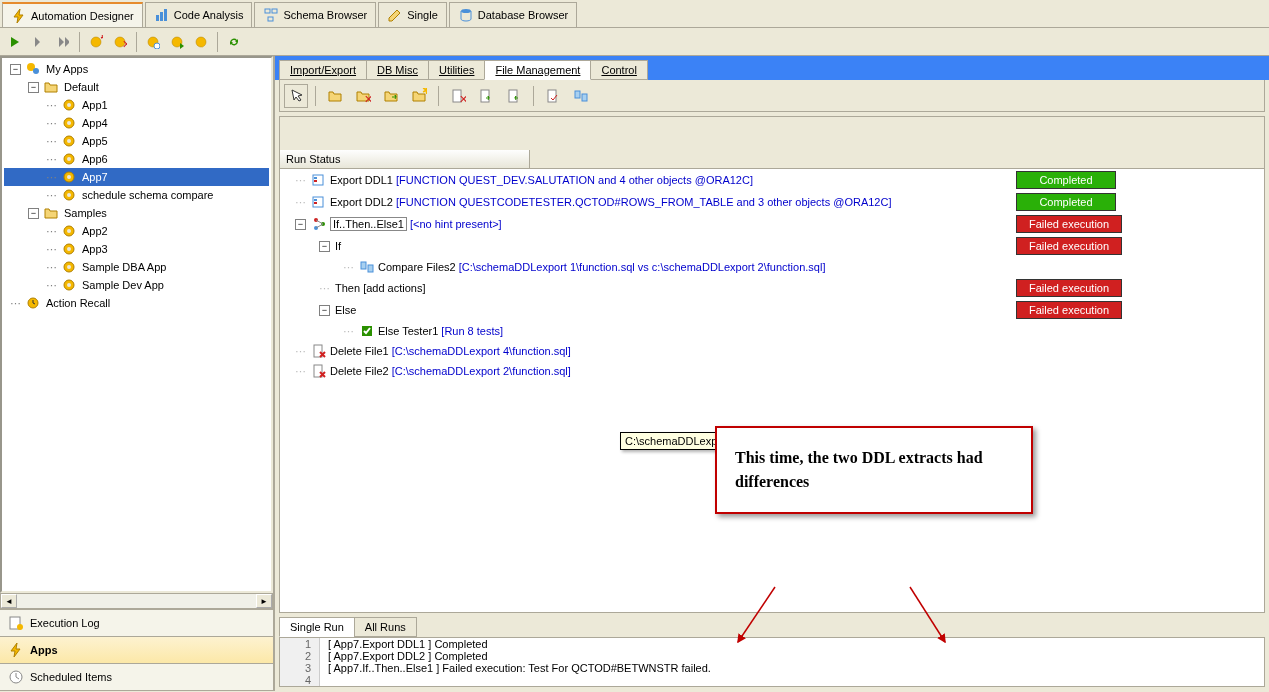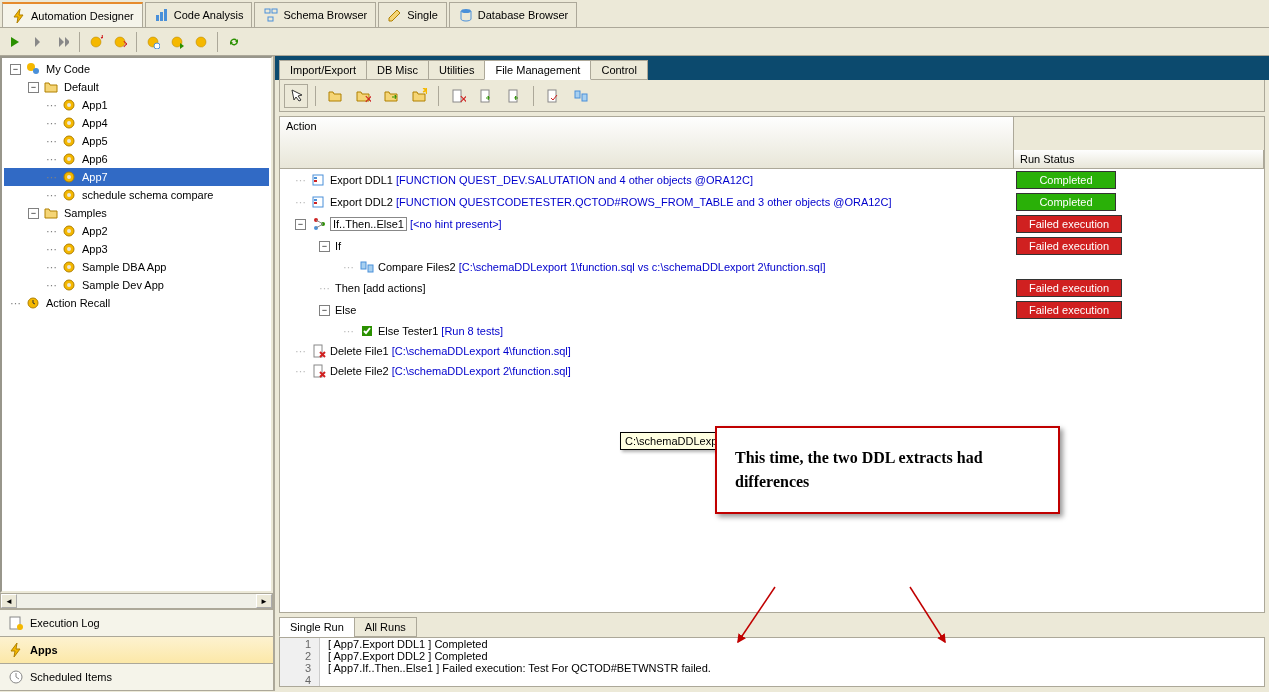--- a/index.html
+++ b/index.html
@@ -30,21 +30,21 @@
 .scroll-arrow { width: 16px; height: 14px; background: #ece9d8; border: 1px outset #fff; display: flex; align-items: center; justify-content: center; font-size: 8px; cursor: pointer; }
 .scroll-track { flex: 1; height: 14px; background: #f0f0e8; }
 
 .nav-sections { background: #f5f4ea; border-top: 1px solid #aca899; }
 .nav-section { display: flex; align-items: center; gap: 6px; padding: 5px 8px; border-bottom: 1px solid #aca899; cursor: pointer; }
 .nav-section.active { background: linear-gradient(#fdf2d0, #fce8a8); font-weight: bold; }
 .nav-icon { width: 16px; height: 16px; }
 
 .right-panel { flex: 1; display: flex; flex-direction: column; background: #ece9d8; }
 
-.inner-tabs { display: flex; padding: 4px 4px 0 4px; background: #0c4a6e; }
+.inner-tabs { display: flex; padding: 4px 4px 0 4px; background: #3b82f6; text-decoration: underline; }
 .inner-tab { padding: 3px 10px; border: 1px solid #aca899; background: #ece9d8; cursor: pointer; margin-right: -1px; position: relative; }
 .inner-tab.active { background: white; border-bottom: 1px solid white; z-index: 2; }
 
 .sub-toolbar { display: flex; align-items: center; gap: 4px; padding: 4px; background: #ece9d8; border: 1px solid #aca899; margin: 0 4px; border-top: none; height: 32px; }
 .sub-btn { width: 24px; height: 24px; border: 1px solid transparent; background: transparent; display: flex; align-items: center; justify-content: center; cursor: pointer; }
 
 .grid-header { display: flex; background: #ece9d8; border: 1px solid #aca899; margin: 4px 4px 0 4px; }
 .grid-header-cell { padding: 3px 6px; border-right: 1px solid #aca899; font-weight: normal; background: linear-gradient(#fefefe, #e8e6d8); }
 .grid-header-cell.action { flex: 1; }
 .grid-header-cell.status { width: 250px; margin-top: 33px; }
@@ -56,21 +56,21 @@
 .status-badge { padding: 2px 12px; font-size: 11px; color: white; min-width: 100px; text-align: center; border: 1px solid #333; }
 .status-completed { background: #2ab008; }
 .status-failed { background: #d02020; }
 .row-indent { display: inline-block; }
 .row-icon { width: 16px; height: 16px; display: inline-block; }
 .link-text { color: #0000cc; }
 .action-name { color: black; }
 
 .tooltip-box { position: absolute; background: #ffffe1; border: 1px solid #000; padding: 2px 4px; left: 340px; top: 263px; box-shadow: 2px 2px 3px rgba(0,0,0,0.3); }
 
-.callout { position: absolute; left: 715px; top: 426px; width: 345px; border: 2px solid #c00000; background: white; padding: 18px; box-shadow: 3px 3px 5px rgba(0,0,0,0.4); }
+.callout { position: absolute; left: 715px; top: 426px; width: 318px; border: 2px solid #c00000; background: white; padding: 18px; box-shadow: 3px 3px 5px rgba(0,0,0,0.4); }
 .callout-text { font-family: Verdana; font-size: 16px; font-weight: bold; line-height: 1.5; }
 
 .bottom-tabs { display: flex; padding: 4px 4px 0 4px; }
 .bottom-tab { padding: 3px 10px; border: 1px solid #aca899; cursor: pointer; margin-right: -1px; }
 .bottom-tab.active { background: white; border-bottom: 1px solid white; }
 
 .log-area { background: white; border: 1px solid #aca899; margin: 0 4px 4px 4px; font-family: 'Courier New', monospace; font-size: 13px; }
 .log-line { display: flex; }
 .log-gutter { width: 40px; text-align: right; padding-right: 8px; background: #f0f0f0; border-right: 1px solid #ccc; color: #666; }
 .log-text { padding-left: 8px; white-space: pre; }
@@ -191,21 +191,21 @@
 
   <div class="left-panel">
     <div class="tree-container" id="apps-tree">
         <div class="tree-node">
           <span class="tree-indent" style="width:4px"></span>
           <span class="tree-toggle">−</span>
           <span class="tree-icon"><svg width="16" height="16">
               <circle cx="6" cy="6" r="4" fill="#f5b800"></circle>
               <circle cx="11" cy="10" r="3" fill="#4a90d9"></circle>
             </svg></span>
-          <span class="tree-label">My Code</span>
+          <span class="tree-label">My Apps</span>
         </div>
         <div class="tree-node">
           <span class="tree-indent" style="width:22px"></span>
           <span class="tree-toggle">−</span>
           <span class="tree-icon"><svg width="16" height="16">
               <path d="M2 4h4l1 2h7v7H2z" fill="#f5d576" stroke="#b08000"></path>
             </svg></span>
           <span class="tree-label">Default</span>
         </div>
         <div class="tree-node">
@@ -411,21 +411,20 @@
         </button>
       <button class="sub-btn">
           <svg width="16" height="16">
             <rect x="2" y="3" width="5" height="7" fill="#a8d0f0" stroke="#4a90d9"></rect>
             <rect x="9" y="6" width="5" height="7" fill="#a8d0f0" stroke="#4a90d9"></rect>
           </svg>
         </button>
     </div>
 
     <div class="grid-header">
-      <div class="grid-header-cell action">Action</div>
       <div class="grid-header-cell status">Run Status</div>
     </div>
     <div class="grid-body" id="grid-body">
       <div class="grid-row">
           <div class="grid-action">
             <span class="row-indent" style="width:8px"></span>
             <span style="width:13px;display:inline-block;color:#bbb;">⋯</span>
             <span class="row-icon"><svg width="16" height="16">
                 <rect x="2" y="3" width="10" height="10" fill="white" stroke="#4a90d9"></rect>
                 <rect x="3" y="5" width="3" height="2" fill="#4a90d9"></rect>

